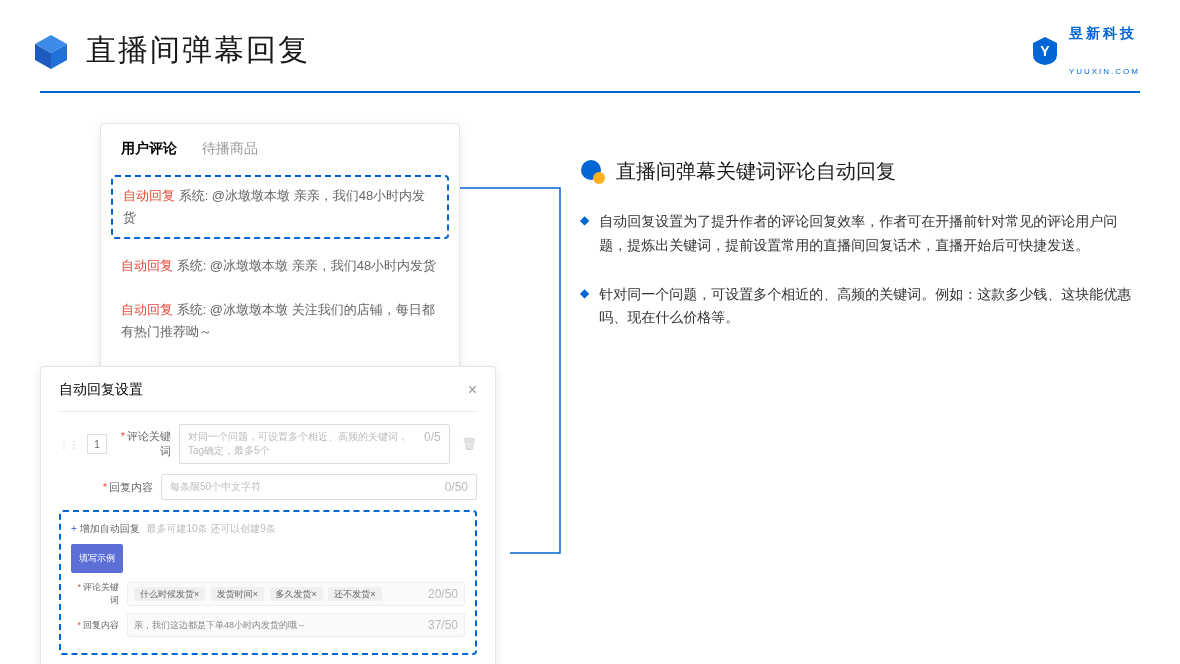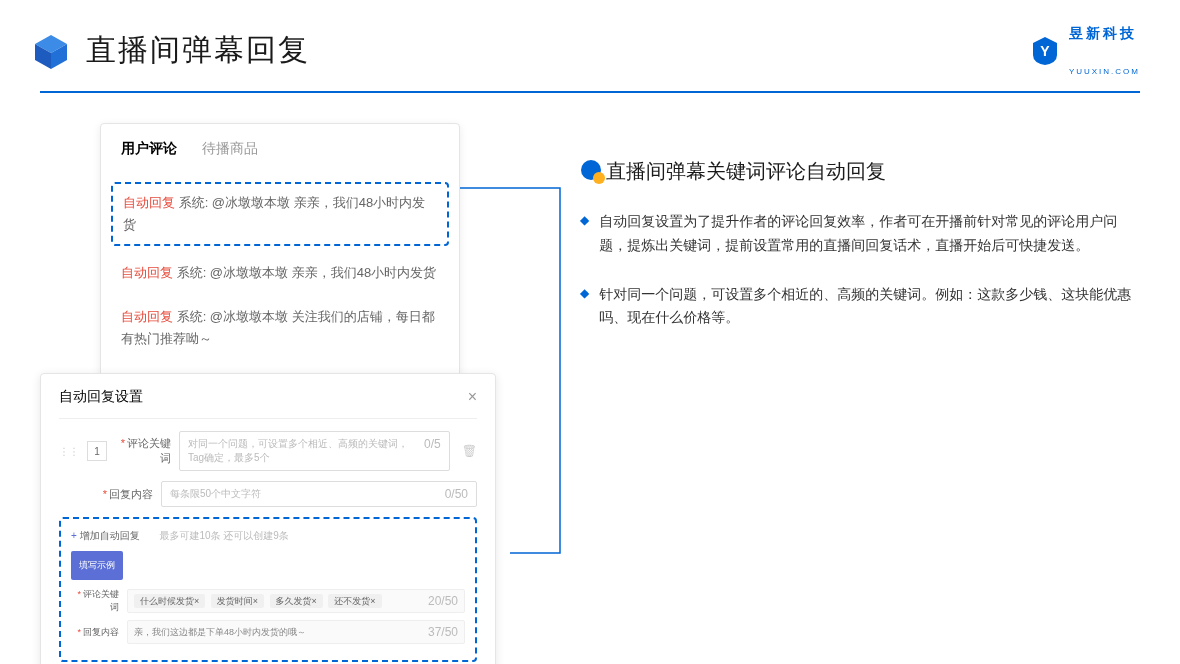--- a/index.html
+++ b/index.html
@@ -14,21 +14,21 @@
 .brand-text { display: flex; flex-direction: column; gap: 24px; }
 .brand-cn { font-size: 14px; font-weight: bold; color: #0066d6; letter-spacing: 3px; }
 .brand-en { font-size: 8px; color: #0066d6; letter-spacing: 2px; }
 .divider { height: 2px; background: #0066d6; margin: 15px 40px 0 40px; }
 
 .content { display: flex; padding: 30px 40px; gap: 40px; }
 .left-col { width: 500px; position: relative; }
 .right-col { flex: 1; padding-top: 35px; }
 
 .comment-panel { background: #fff; border: 1px solid #e5e5e5; border-radius: 4px; box-shadow: 0 2px 8px rgba(0,0,0,0.08); padding: 16px 20px; margin-left: 60px; width: 360px; }
-.tabs { display: flex; gap: 25px; margin-bottom: 24px; }
+.tabs { display: flex; gap: 25px; margin-bottom: 17px; }
 .tab { font-size: 14px; color: #999; cursor: pointer; }
 .tab.active { color: #000; font-weight: bold; }
 .comment-item { font-size: 13px; line-height: 1.7; margin-bottom: 10px; padding: 6px 0; }
 .comment-item.highlighted { border: 2px dashed #0066d6; border-radius: 4px; padding: 8px 10px; margin-left: -10px; margin-right: -10px; position: relative; }
 .auto-tag { color: #e74c3c; font-weight: 500; }
 .sys-text { color: #666; }
 
 .settings-panel { background: #fff; border: 1px solid #e5e5e5; border-radius: 4px; box-shadow: 0 2px 10px rgba(0,0,0,0.1); padding: 14px 18px; margin-top: -10px; width: 456px; font-size: 12px; }
 .settings-header { display: flex; justify-content: space-between; align-items: center; padding-bottom: 12px; border-bottom: 1px solid #eee; margin-bottom: 12px; }
 .settings-title { font-size: 14px; font-weight: 500; }
@@ -48,21 +48,21 @@
 .add-link .plus { color: #5b6fd6; }
 .example-badge { background: #5b6fd6; color: #fff; font-size: 9px; padding: 8px 8px; border-radius: 2px; display: inline-block; margin-bottom: 8px; }
 .tag-pill { background: #f0f0f0; border-radius: 2px; padding: 2px 6px; font-size: 9px; color: #666; margin-right: 3px; white-space: nowrap; }
 .example-row { display: flex; align-items: center; gap: 8px; margin-bottom: 6px; }
 .example-row .row-label { width: 48px; font-size: 9px; }
 .tag-input { flex: 1; border: 1px solid #eee; border-radius: 2px; padding: 4px 6px; display: flex; align-items: center; justify-content: space-between; font-size: 9px; background: #fafafa; }
 .tag-input-text { color: #888; }
 
 .connector { position: absolute; }
 
-.section-head { display: flex; align-items: center; margin-bottom: 25px; }
+.section-head { display: flex; align-items: center; gap: 10px; margin-bottom: 25px; }
 .chat-icon { width: 26px; height: 26px; position: relative; }
 .section-title { font-size: 20px; font-weight: 500; color: #1a1a1a; }
 .bullet-item { display: flex; gap: 10px; margin-bottom: 25px; }
 .bullet-diamond { color: #0066d6; flex-shrink: 0; font-size: 12px; margin-top: 3px; }
 .bullet-text { font-size: 14px; color: #333; line-height: 1.7; }
 </style>
 </head>
 <body>
 
 <div class="header">
@@ -130,21 +130,21 @@
         <span class="row-label"><span class="req">*</span><span>回复内容</span></span>
         <div class="row-input">
           <span>每条限50个中文字符</span>
           <span class="row-count">0/50</span>
         </div>
       </div>
 
       <div class="example-block">
         <div class="add-link">
           <span class="plus">+ </span><span>增加自动回复</span>
-          <span style="color:#bbb;margin-left:17px;">最多可建10条 还可以创建9条</span>
+          <span style="color:#bbb;margin-left:4px;">最多可建10条 还可以创建9条</span>
         </div>
         <span class="example-badge">填写示例</span>
 
         <div class="example-row">
           <span class="row-label"><span class="req">*</span><span>评论关键词</span></span>
           <div class="tag-input">
             <span>
               <span class="tag-pill">什么时候发货×</span>
               <span class="tag-pill">发货时间×</span>
               <span class="tag-pill">多久发货×</span>

